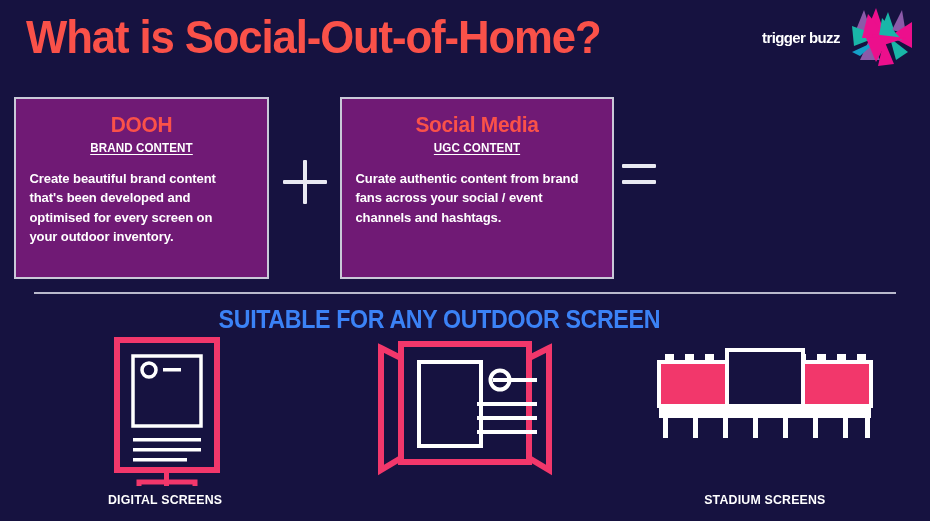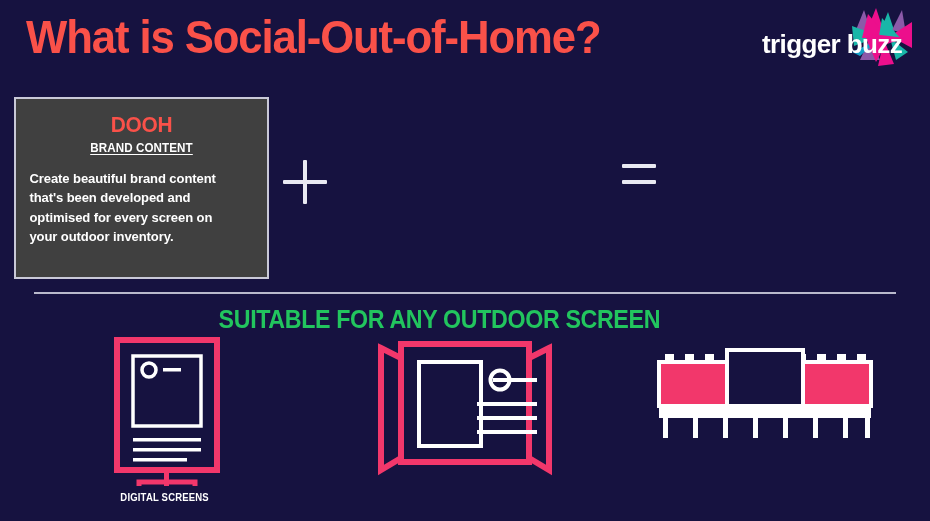--- a/index.html
+++ b/index.html
@@ -25,36 +25,36 @@
     white-space:nowrap;
     line-height:1.05;
   }
   .logo{
     position:absolute;right:14px;top:8px;
     width:160px;height:62px;
   }
   .logo svg{position:absolute;left:0;top:0;}
   .logo .wordmark{
     position:absolute;left:6px;top:21px;
-    font-size:26px;font-weight:bold;color:#ffffff;
+    font-size:15px;font-weight:bold;color:#ffffff;
     letter-spacing:-0.6px;white-space:nowrap;
     z-index:3;
   }
   .logo .wordmark .w1{font-weight:600;}
   .logo .wordmark .w2{font-weight:bold;}
 
   
   .cards{
     position:absolute;left:0;top:97px;width:930px;height:182px;
   }
   .card{
     position:absolute;top:0;height:182px;
     border:2px solid #c9c9d8;
     box-sizing:border-box;
-    background:#404040;
+    background:#701a75;
   }
   .card.c1{left:14px;width:255px;}
   .card.c2{left:340px;width:274px;}
   .card.c3{left:664px;width:254px;border-color:#e8376b;}
 
   .card h2{
     margin:0;padding:13px 0 0 0;
     text-align:center;
     color:#fa5149;
     font-family:"Liberation Sans Narrow","Liberation Sans",sans-serif;
@@ -100,36 +100,36 @@
   .op.eq .h2{left:0;top:20px;width:34px;height:4px;}
 
   
   .divider{
     position:absolute;left:34px;top:292px;width:862px;height:2px;
     background:#b9b9cc;
   }
   .section-title{
     position:absolute;left:0;top:305px;width:878px;
     text-align:center;
-    color:#22c55e;
+    color:#3b82f6;
     font-family:"Liberation Sans Narrow","Liberation Sans",sans-serif;
     font-weight:bold;
     font-size:25px;
     letter-spacing:-0.4px;
   }
   .section-title span{display:inline-block;transform:scaleX(.93);}
 
   
   .icons{position:absolute;left:0;top:336px;width:930px;height:185px;}
   .icon-cell{position:absolute;top:0;text-align:center;}
   .icon-cell .cap{
     position:absolute;left:0;width:100%;top:156px;
     color:#ffffff;
     font-family:"Liberation Sans Narrow","Liberation Sans",sans-serif;
-    font-weight:bold;font-size:10px;letter-spacing:0.2px;
+    font-weight:bold;font-size:13px;letter-spacing:0.2px;
   }
   .icon-cell .cap span{display:inline-block;transform:scaleX(.95);}
   .cell-1{left:45px;width:240px;}
   .cell-2{left:345px;width:240px;}
   .cell-3{left:645px;width:240px;}
   .icon-cell svg{display:block;margin:0 auto;}
 </style>
 </head>
 <body>
 
@@ -162,20 +162,25 @@
   </div>
 
   <div class="cards">
 
     <div class="card c1">
       <h2>DOOH</h2>
       <h3>BRAND CONTENT</h3>
       <p>Create beautiful brand content that's been developed and optimised for every screen on your outdoor inventory.</p>
     </div>
 
+    <div class="card c2">
+      <h2>Social Media</h2>
+      <h3>UGC CONTENT</h3>
+      <p>Curate authentic content from brand fans across your social / event channels and hashtags.</p>
+    </div>
 
   </div>
 
   <div class="op plus">
     <div class="bar h"></div>
     <div class="bar v"></div>
   </div>
   <div class="op eq">
     <div class="bar h1"></div>
     <div class="bar h2"></div>
@@ -359,17 +364,20 @@
           <rect x="18" y="82" width="5" height="20"></rect>
           <rect x="48" y="82" width="5" height="20"></rect>
           <rect x="78" y="82" width="5" height="20"></rect>
           <rect x="108" y="82" width="5" height="20"></rect>
           <rect x="138" y="82" width="5" height="20"></rect>
           <rect x="168" y="82" width="5" height="20"></rect>
           <rect x="198" y="82" width="5" height="20"></rect>
           <rect x="220" y="82" width="5" height="20"></rect>
         </g>
       </svg>
+      <div class="cap">
+        <span>STADIUM SCREENS</span>
+      </div>
     </div>
 
   </div>
 
 </div>
 
 </body></html>

